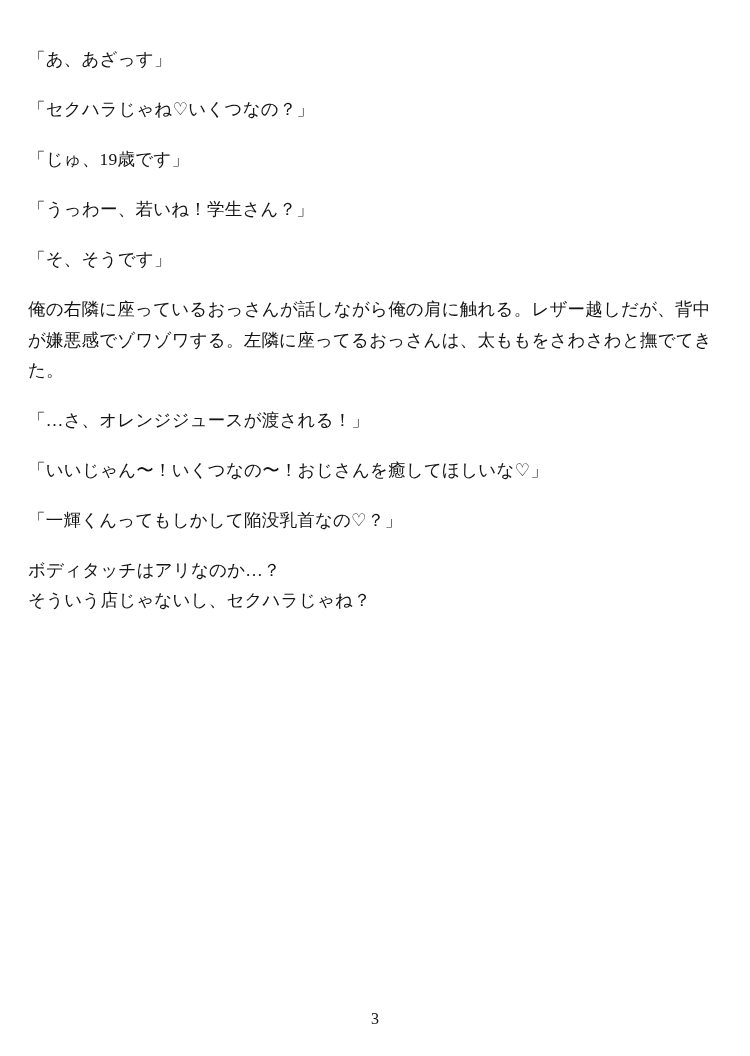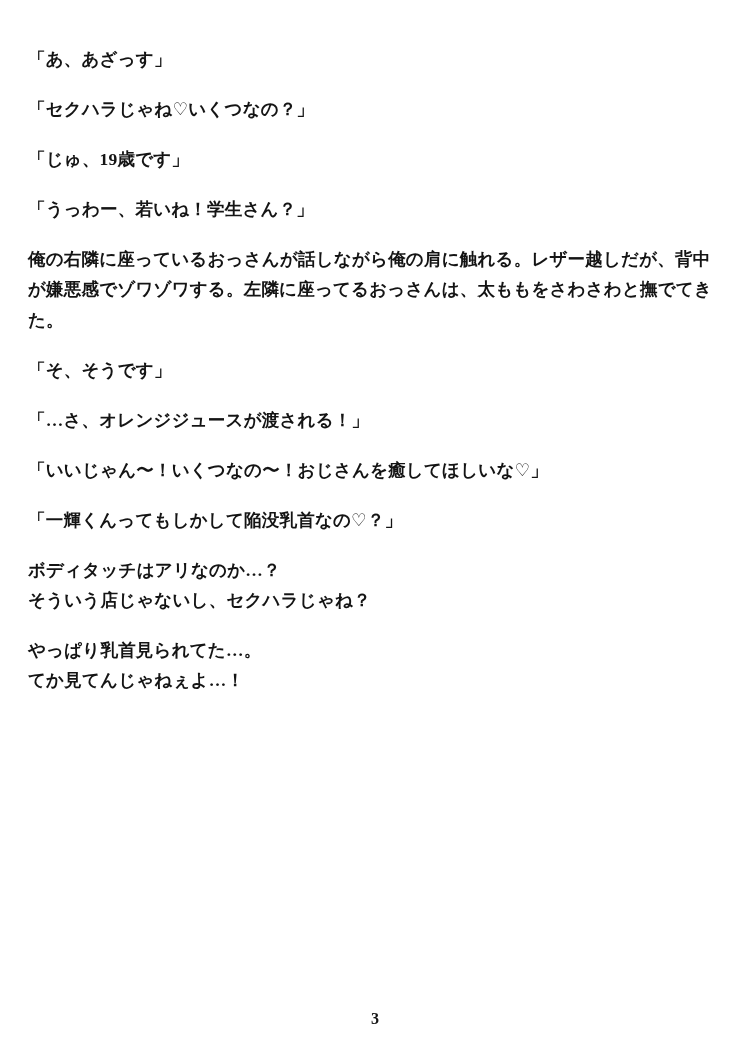--- a/index.html
+++ b/index.html
@@ -16,21 +16,20 @@
     overflow: hidden;
   }
   .page {
     position: absolute;
     left: 0;
     top: 0;
     width: 750px;
     height: 1056px;
     box-sizing: border-box;
     padding: 44px 28px 0 28px;
-    font-weight: bold;
   }
   .body-text {
     font-size: 17.5px;
     line-height: 1.72;
     letter-spacing: 0.2px;
     color: #141414;
   }
   .para {
     margin: 0 0 20px 0;
     text-align: left;
@@ -49,24 +48,22 @@
 </style>
 </head>
 <body>
 
 <div class="page">
   <div class="body-text">
     <p class="para">「あ、あざっす」</p>
     <p class="para">「セクハラじゃね♡いくつなの？」</p>
     <p class="para">「じゅ、19歳です」</p>
     <p class="para">「うっわー、若いね！学生さん？」</p>
+    <p class="para">「そ、そうです」</p>
     <p class="para">俺の右隣に座っているおっさんが話しながら俺の肩に触れる。レザー越しだが、背中が嫌悪感でゾワゾワする。左隣に座ってるおっさんは、太ももをさわさわと撫でてきた。</p>
-    <p class="para">「そ、そうです」</p>
     <p class="para">「…さ、オレンジジュースが渡される！」</p>
     <p class="para">「いいじゃん〜！いくつなの〜！おじさんを癒してほしいな♡」</p>
     <p class="para">「一輝くんってもしかして陥没乳首なの♡？」</p>
     <p class="para">ボディタッチはアリなのか…？
 そういう店じゃないし、セクハラじゃね？</p>
-    <p class="para">やっぱり乳首見られてた…。
-てか見てんじゃねぇよ…！</p>
   </div>
   <div class="page-number">3</div>
 </div>
 
 </body></html>

